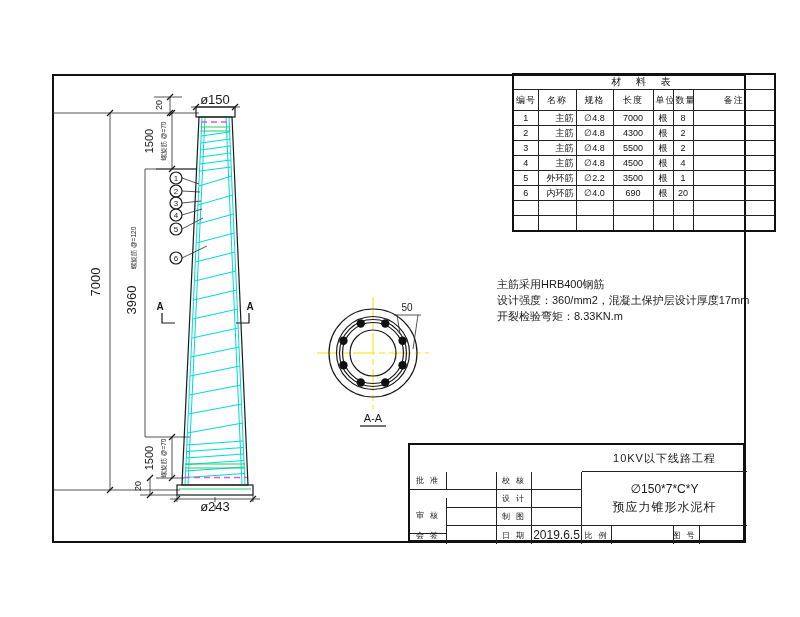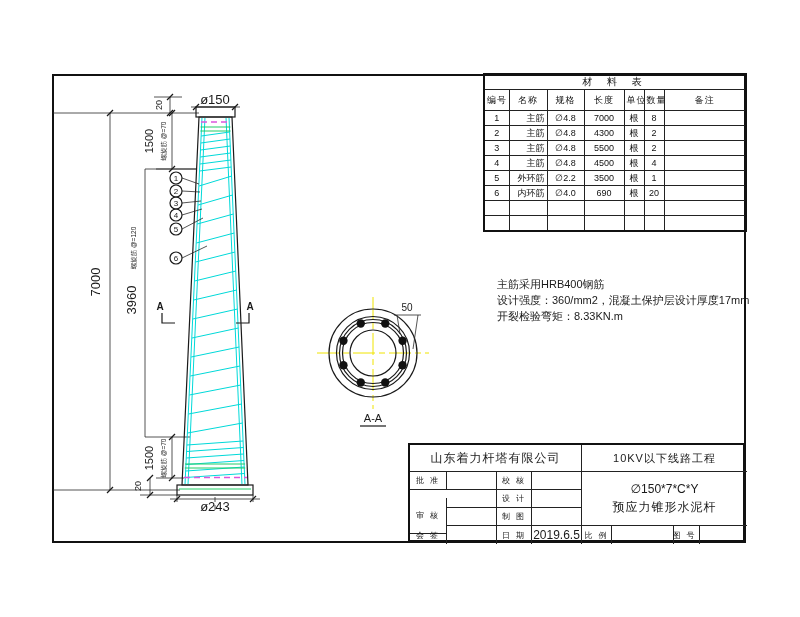--- a/index.html
+++ b/index.html
@@ -10,21 +10,21 @@
   .t13{font-size:13px;} .t11{font-size:11px;} .t10{font-size:10px;}
   .t9{font-size:9px;} .t8{font-size:8px;} .t6{font-size:6.5px;}
   .blk{stroke:#1a1a1a;stroke-width:1.2;fill:none;}
   .thin{stroke:#2a2a2a;stroke-width:0.8;fill:none;}
   .rebar{stroke:var(--c-rebar);stroke-width:1;fill:none;}
   .greenln{stroke:var(--c-green);stroke-width:1;fill:none;}
   .magdash{stroke:var(--c-dash);stroke-width:1.6;stroke-dasharray:6 4;fill:none;}
   .yellowln{stroke:var(--c-center);stroke-width:1;stroke-dasharray:22 4 6 4;fill:none;}
 
   
-  .mat-table{position:absolute;left:483px;top:73px;width:262px;border-collapse:collapse;
+  .mat-table{position:absolute;left:512px;top:73px;width:262px;border-collapse:collapse;
              table-layout:fixed;font-size:9px;padding-left:39px;}
   .mat-table td,.mat-table th{border:1px solid #222;padding:0 2px;height:14px;
              overflow:hidden;white-space:nowrap;font-weight:normal;}
   .mat-table .title-row td{border:1px solid #222;height:13px;text-align:center;
              letter-spacing:6px;font-size:10px;}
   .mat-table .hdr td{height:20px;text-align:center;letter-spacing:1px;}
   .mat-table{border:2px solid #111;}
   .c-center{text-align:center;}
   .c-right{text-align:right;}
 
@@ -325,21 +325,20 @@
   </tbody>
     </table>
 
   <div class="tech">
     <div>主筋采用HRB400钢筋</div>
     <div>设计强度：360/mm2，混凝土保护层设计厚度17mm</div>
     <div>开裂检验弯矩：8.33KN.m</div>
   </div>
 
   <div class="tblock">
-    <div class="cell company" style="left:0;top:0;width:172px;height:27px">山东着力杆塔有限公司</div>
     <div class="cell project" style="left:172px;top:0;width:165px;height:27px;border-right:none">10KV以下线路工程</div>
 
     <div class="cell" style="left:0;top:27px;width:37px;height:18px">批 准</div>
     <div class="cell" style="left:37px;top:27px;width:50px;height:18px"></div>
     <div class="cell" style="left:87px;top:27px;width:35px;height:18px">校 核</div>
     <div class="cell" style="left:122px;top:27px;width:50px;height:18px"></div>
 
     <div class="cell" style="left:0;top:53px;width:37px;height:36px">审 核</div>
     <div class="cell" style="left:37px;top:45px;width:50px;height:18px"></div>
     <div class="cell" style="left:37px;top:63px;width:50px;height:18px"></div>

